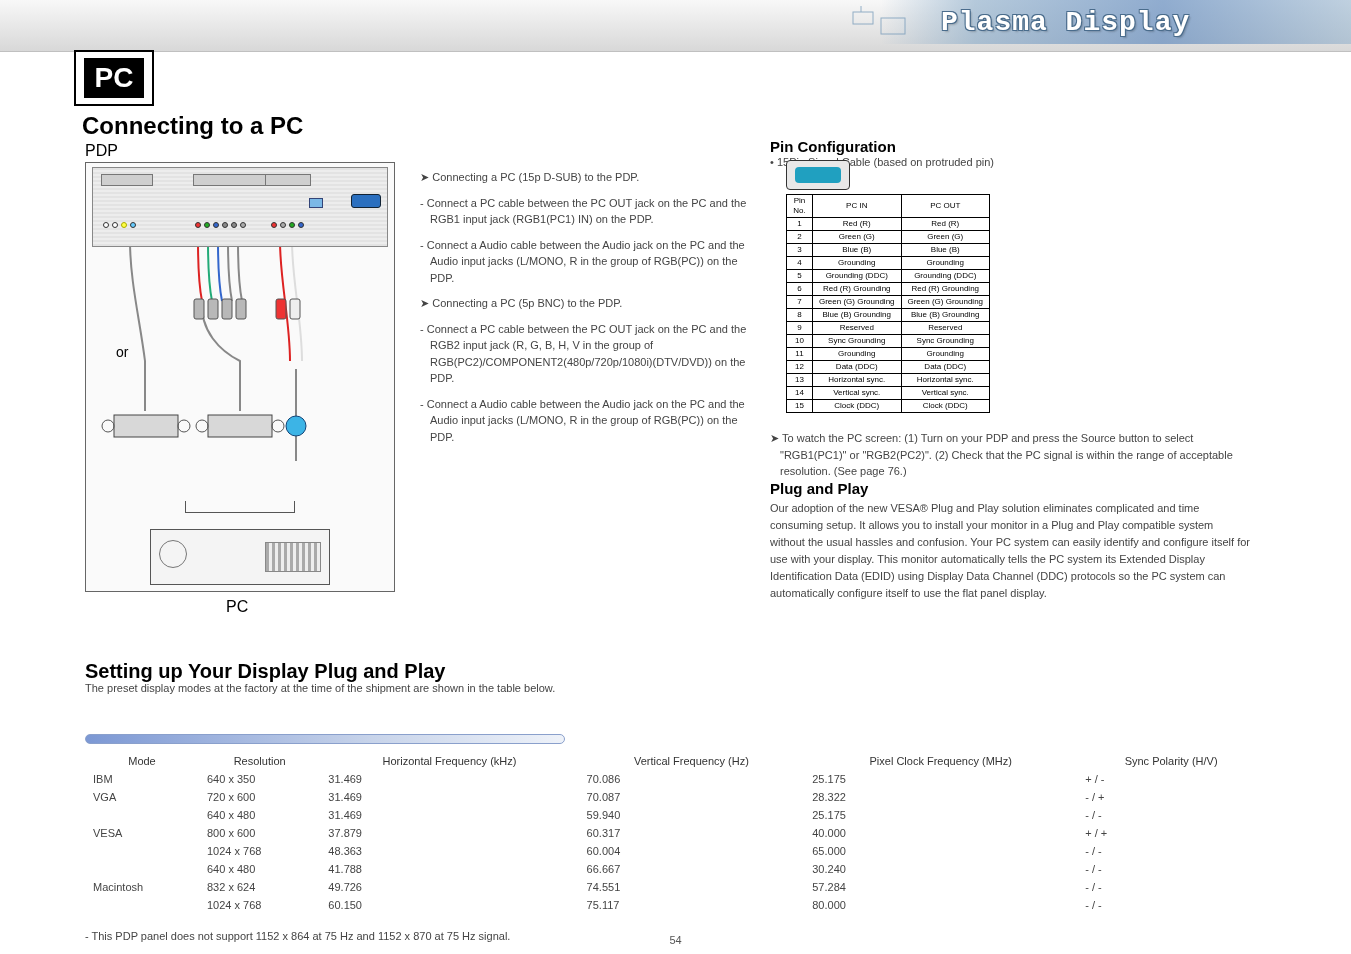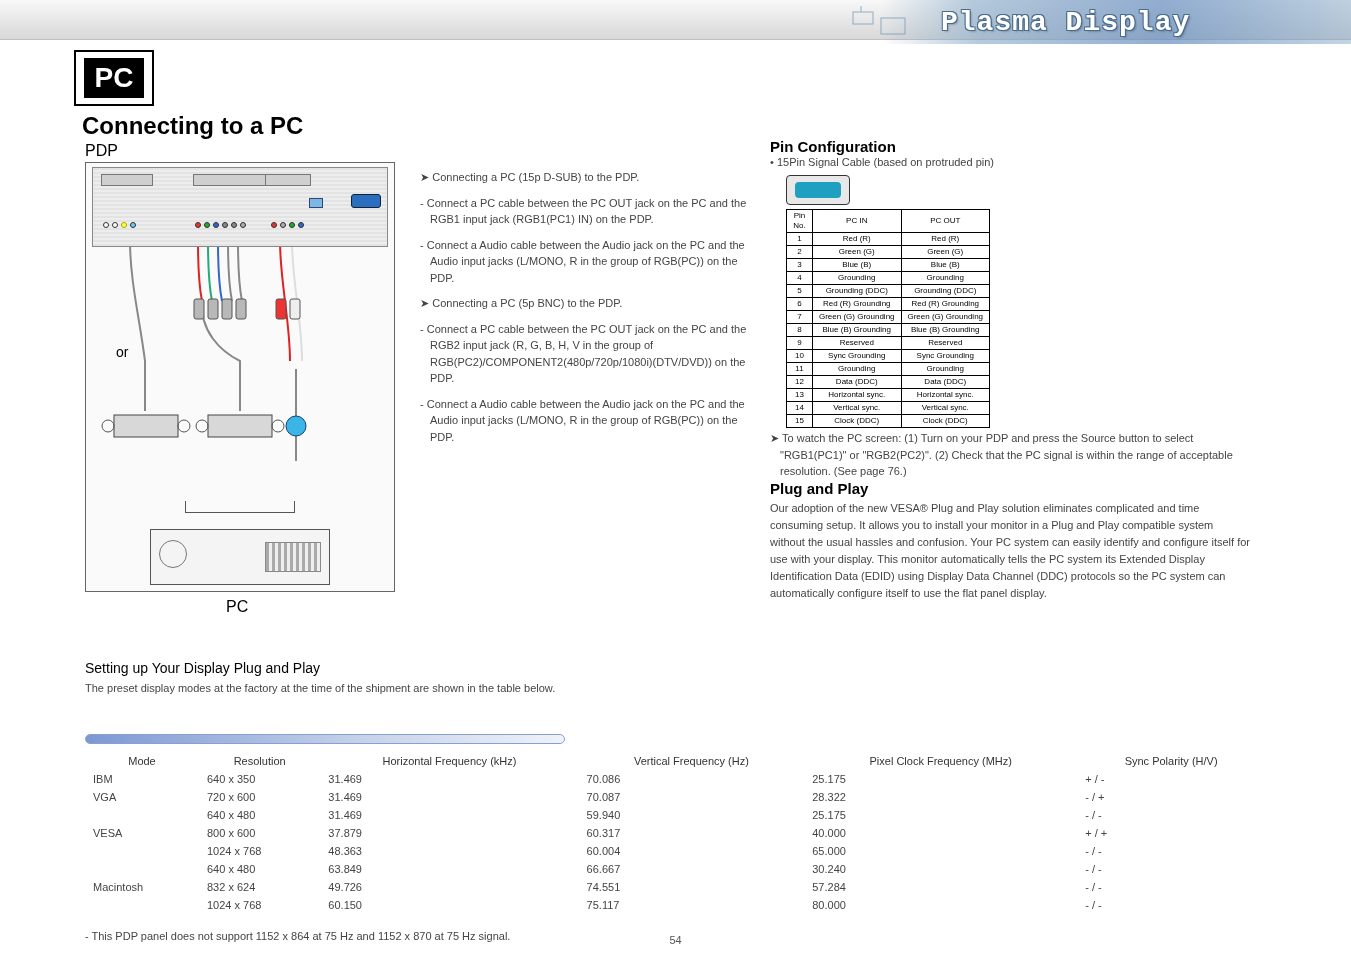--- a/index.html
+++ b/index.html
@@ -6,21 +6,21 @@
   body {
     font-family: Arial, Helvetica, sans-serif;
     background: #ffffff;
     width: 1351px	;
     height: 954px;
     position: relative;
     color: #000;
     font-size: 13px;
   }
   .header-bar {
-    height: 40px;
+    height: 52px;
     background: linear-gradient(to bottom, #f8f8f8 0%, #e8e8e8 50%, #d8d8d8 100%);
     border-bottom: 1px solid #c0c0c0;
     position: relative;
   }
   .header-right {
     position: absolute;
     right: 0; top: 0; height: 44px; width: 470px;
     background: linear-gradient(to right, rgba(136,170,200,0) 0%, rgba(136,170,200,0.6) 20%, rgba(100,140,190,0.7) 60%, rgba(136,170,200,0.5) 100%);
     display: flex; align-items: center; justify-content: flex-start;
   }
@@ -95,21 +95,21 @@
 
   .notes-block {
     position: absolute;
     left: 420px; top: 160px; width: 340px;
     font-size: 11px; line-height: 1.5; color:#444;
   }
   .notes-block p { margin-bottom: 6px; text-indent: -10px; padding-left: 10px; margin-top: 9px; }
 
   .pin-panel {
     position: absolute;
-    left: 770px; top: 175px;
+    left: 770px; top: 160px;
     width: 220px;
     padding-left: 16px;
   }
   .dsub { width:64px; height:30px; border:1px solid #333; border-radius:4px; background:#e8e8e8; margin-bottom:4px; position:relative; }
   .dsub::before { content:""; position:absolute; inset:6px 8px; border-radius:4px; background:#20a0c0; }
 
   .pin-table { width:100%; border-collapse:collapse; font-size:8px; }
   .pin-table th, .pin-table td { border:1px solid #000; text-align:center; padding:1px 2px; line-height:1.25; }
   .pin-table th { font-weight:normal; background:#fff; }
   .pin-table td:first-child { width:26px; }
@@ -117,21 +117,21 @@
   .right-notes {
     position: absolute;
     left: 770px; top: 430px; width: 480px;
     font-size: 11px; line-height: 1.5; color:#444;
   }
   .right-notes p { margin-bottom: 6px; text-indent: -10px; padding-left: 10px; }
   .plugplay { position:absolute; left:770px; top:480px; font-size:15px; font-weight:bold; }
   .plugplay-body { position:absolute; left:770px; top:500px; width:480px; font-size:11px; line-height:1.55; color:#444; }
 
   .modes-title {
-    position:absolute; left:85px; top:660px; font-size:14px; font-weight:normal;
+    position:absolute; left:85px; top:660px; font-size:20px; font-weight:bold;
   }
   .modes-intro {
     position:absolute; left:85px; top:680px; width:480px; font-size:11px; line-height:1.55; color:#444;
   }
   .rounded-bar {
     position:absolute; left:85px; top:734px; width:480px; height:10px;
     border-radius:6px;
     background: linear-gradient(to right, #7c98d4 0%, #c8d4ea 60%, #eef2f9 100%);
     border:1px solid #8aa0cc;
   }
@@ -405,21 +405,21 @@
           <td></td>
           <td>1024 x 768</td>
           <td>48.363</td>
           <td>60.004</td>
           <td>65.000</td>
           <td>- / -</td>
         </tr>
         <tr>
           <td></td>
           <td>640 x 480</td>
-          <td>63.849</td>
+          <td>41.788</td>
           <td>66.667</td>
           <td>30.240</td>
           <td>- / -</td>
         </tr>
         <tr>
           <td>Macintosh</td>
           <td>832 x 624</td>
           <td>49.726</td>
           <td>74.551</td>
           <td>57.284</td>

